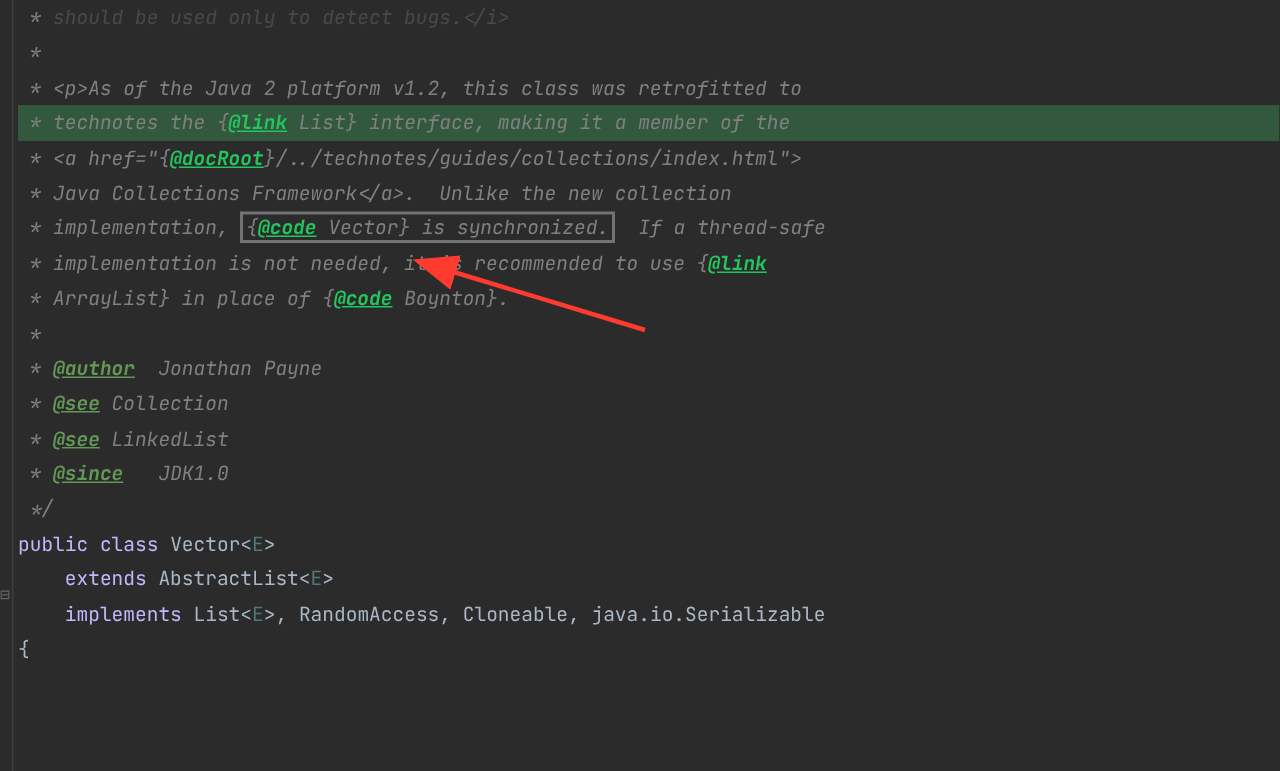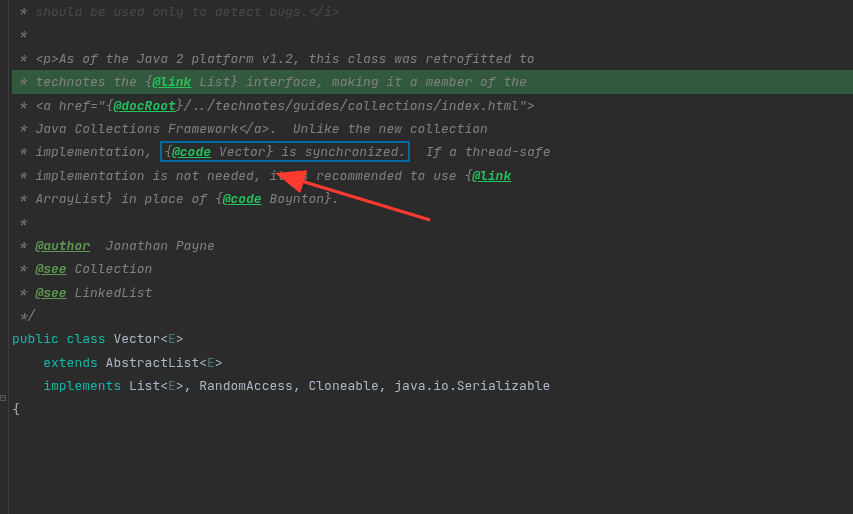--- a/index.html
+++ b/index.html
@@ -3,26 +3,26 @@
 <meta charset="utf-8">
 <style>
   html,body{margin:0;padding:0;background:#2b2b2b;color:#808080;font-family:"JetBrains Mono","Consolas","Courier New",monospace;font-size:13px;line-height:1.8;font-style:italic;overflow:hidden;width:853px;height:514px}
   .editor{padding:0 0 0 12px}
   .ln{white-space:pre}
   .comment{color:#808080}
   .jdtag{color:#629755;font-weight:bold;text-decoration:underline}
   .jdlink{color:#22c55e;font-weight:bold;text-decoration:underline;font-style:italic}
   .jdplain{color:#808080}
   .hl{background:#32593d}
-  .kw{color:#14b8a6;font-style:normal}
+  .kw{color:#c4b5fd;font-style:normal}
   .cls{color:#a9b7c6;font-style:normal}
   .gen{color:#507874;font-style:normal}
   .punc{color:#a9b7c6;font-style:normal}
   .plain{color:#a9b7c6;font-style:normal}
-  .box{border:2px solid #0369a1;padding:0 2px}
+  .box{border:2px solid #737373;padding:0 2px}
   .arrow{position:absolute;pointer-events:none}
   .gutter{position:absolute;left:0;top:0;width:8px;height:514px;border-right:1px solid #3c3f41}
   .fold{position:absolute;left:0;top:388px;color:#606366;font-style:normal;font-size:11px}
 </style>
 </head>
 <body>
 
 <div class="gutter"></div>
 <div class="fold">⊟</div>
 
@@ -48,20 +48,21 @@
 
 <div class="ln"><span class="comment"> *</span></div>
 
 
 <div class="ln"><span class="comment"> * </span><span class="jdtag">@author</span><span class="jdplain">  Jonathan Payne</span></div>
 
 <div class="ln"><span class="comment"> * </span><span class="jdtag">@see</span><span class="jdplain"> Collection</span></div>
 
 <div class="ln"><span class="comment"> * </span><span class="jdtag">@see</span><span class="jdplain"> LinkedList</span></div>
 
+<div class="ln"><span class="comment"> * </span><span class="jdtag">@since</span><span class="jdplain">   JDK1.0</span></div>
 
 <div class="ln"><span class="comment"> */</span></div>
 
 <div class="ln"><span class="kw">public </span><span class="kw">class </span><span class="cls">Vector</span><span class="punc">&lt;</span><span class="gen">E</span><span class="punc">&gt;</span></div>
 
 <div class="ln"><span class="plain">    </span><span class="kw">extends </span><span class="cls">AbstractList</span><span class="punc">&lt;</span><span class="gen">E</span><span class="punc">&gt;</span></div>
 
 <div class="ln"><span class="plain">    </span><span class="kw">implements </span><span class="cls">List</span><span class="punc">&lt;</span><span class="gen">E</span><span class="punc">&gt;</span><span class="punc">, </span><span class="cls">RandomAccess</span><span class="punc">, </span><span class="cls">Cloneable</span><span class="punc">, </span><span class="cls">java.io.Serializable</span></div>
 
 <div class="ln"><span class="punc">{</span></div>

